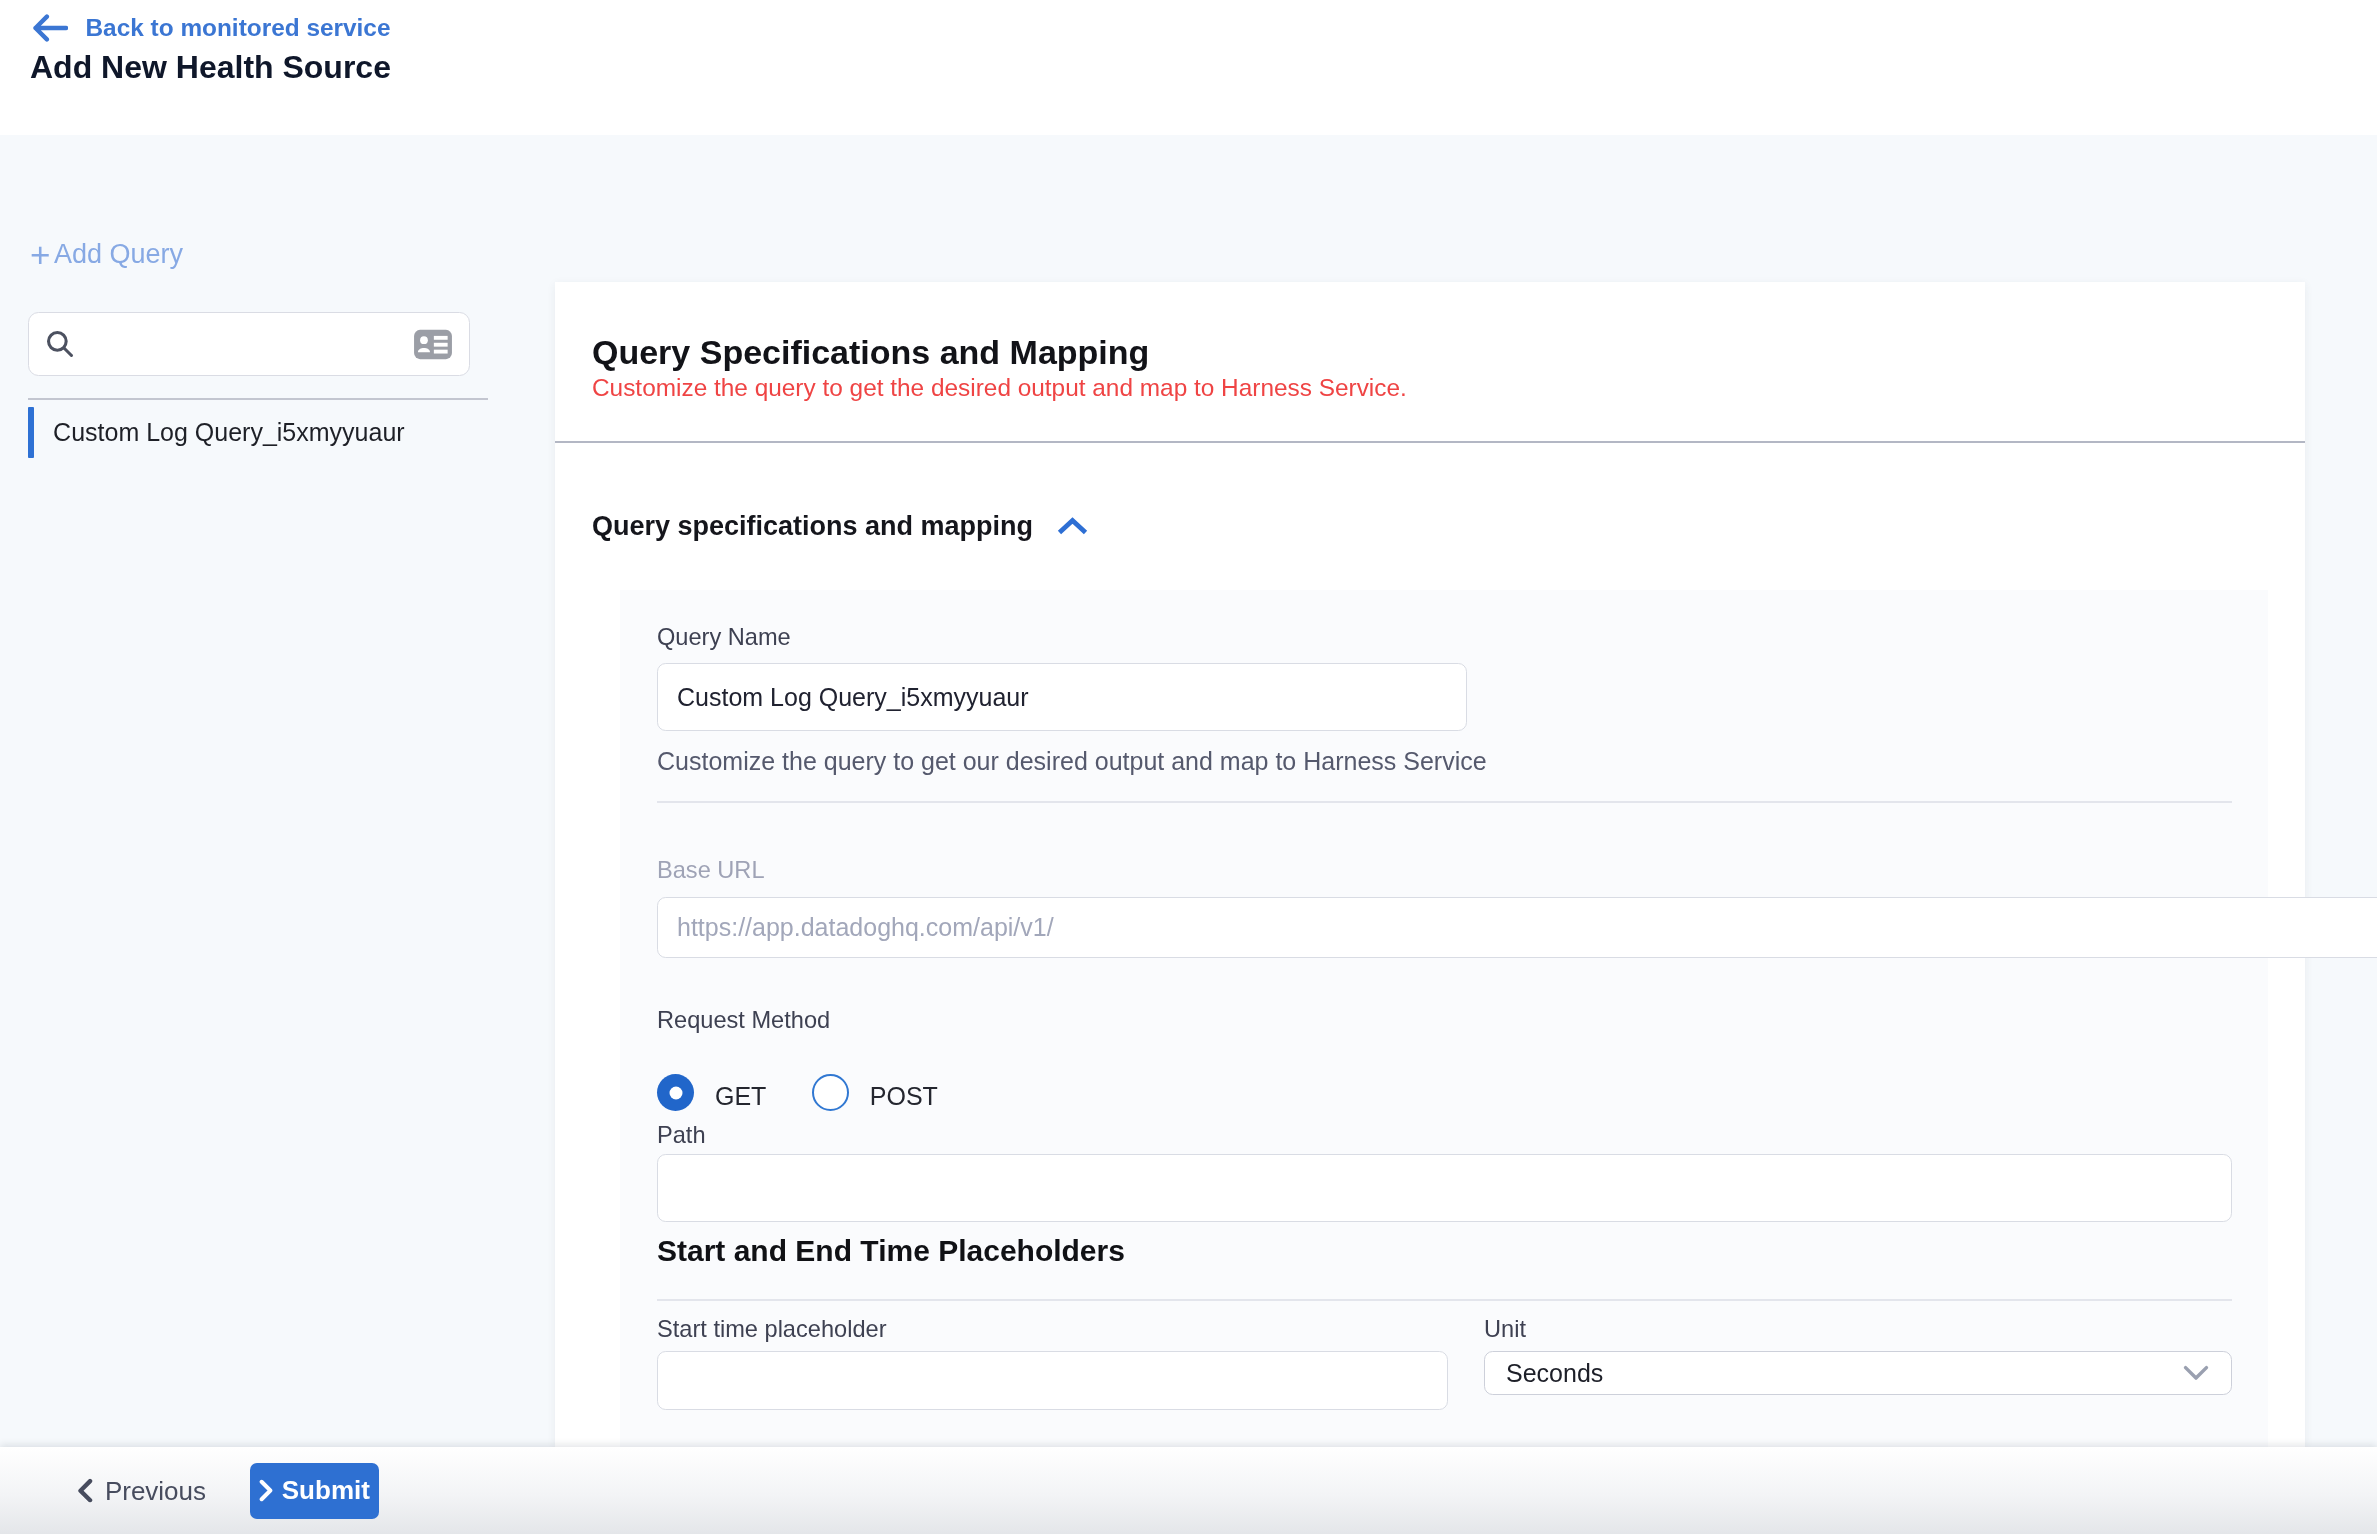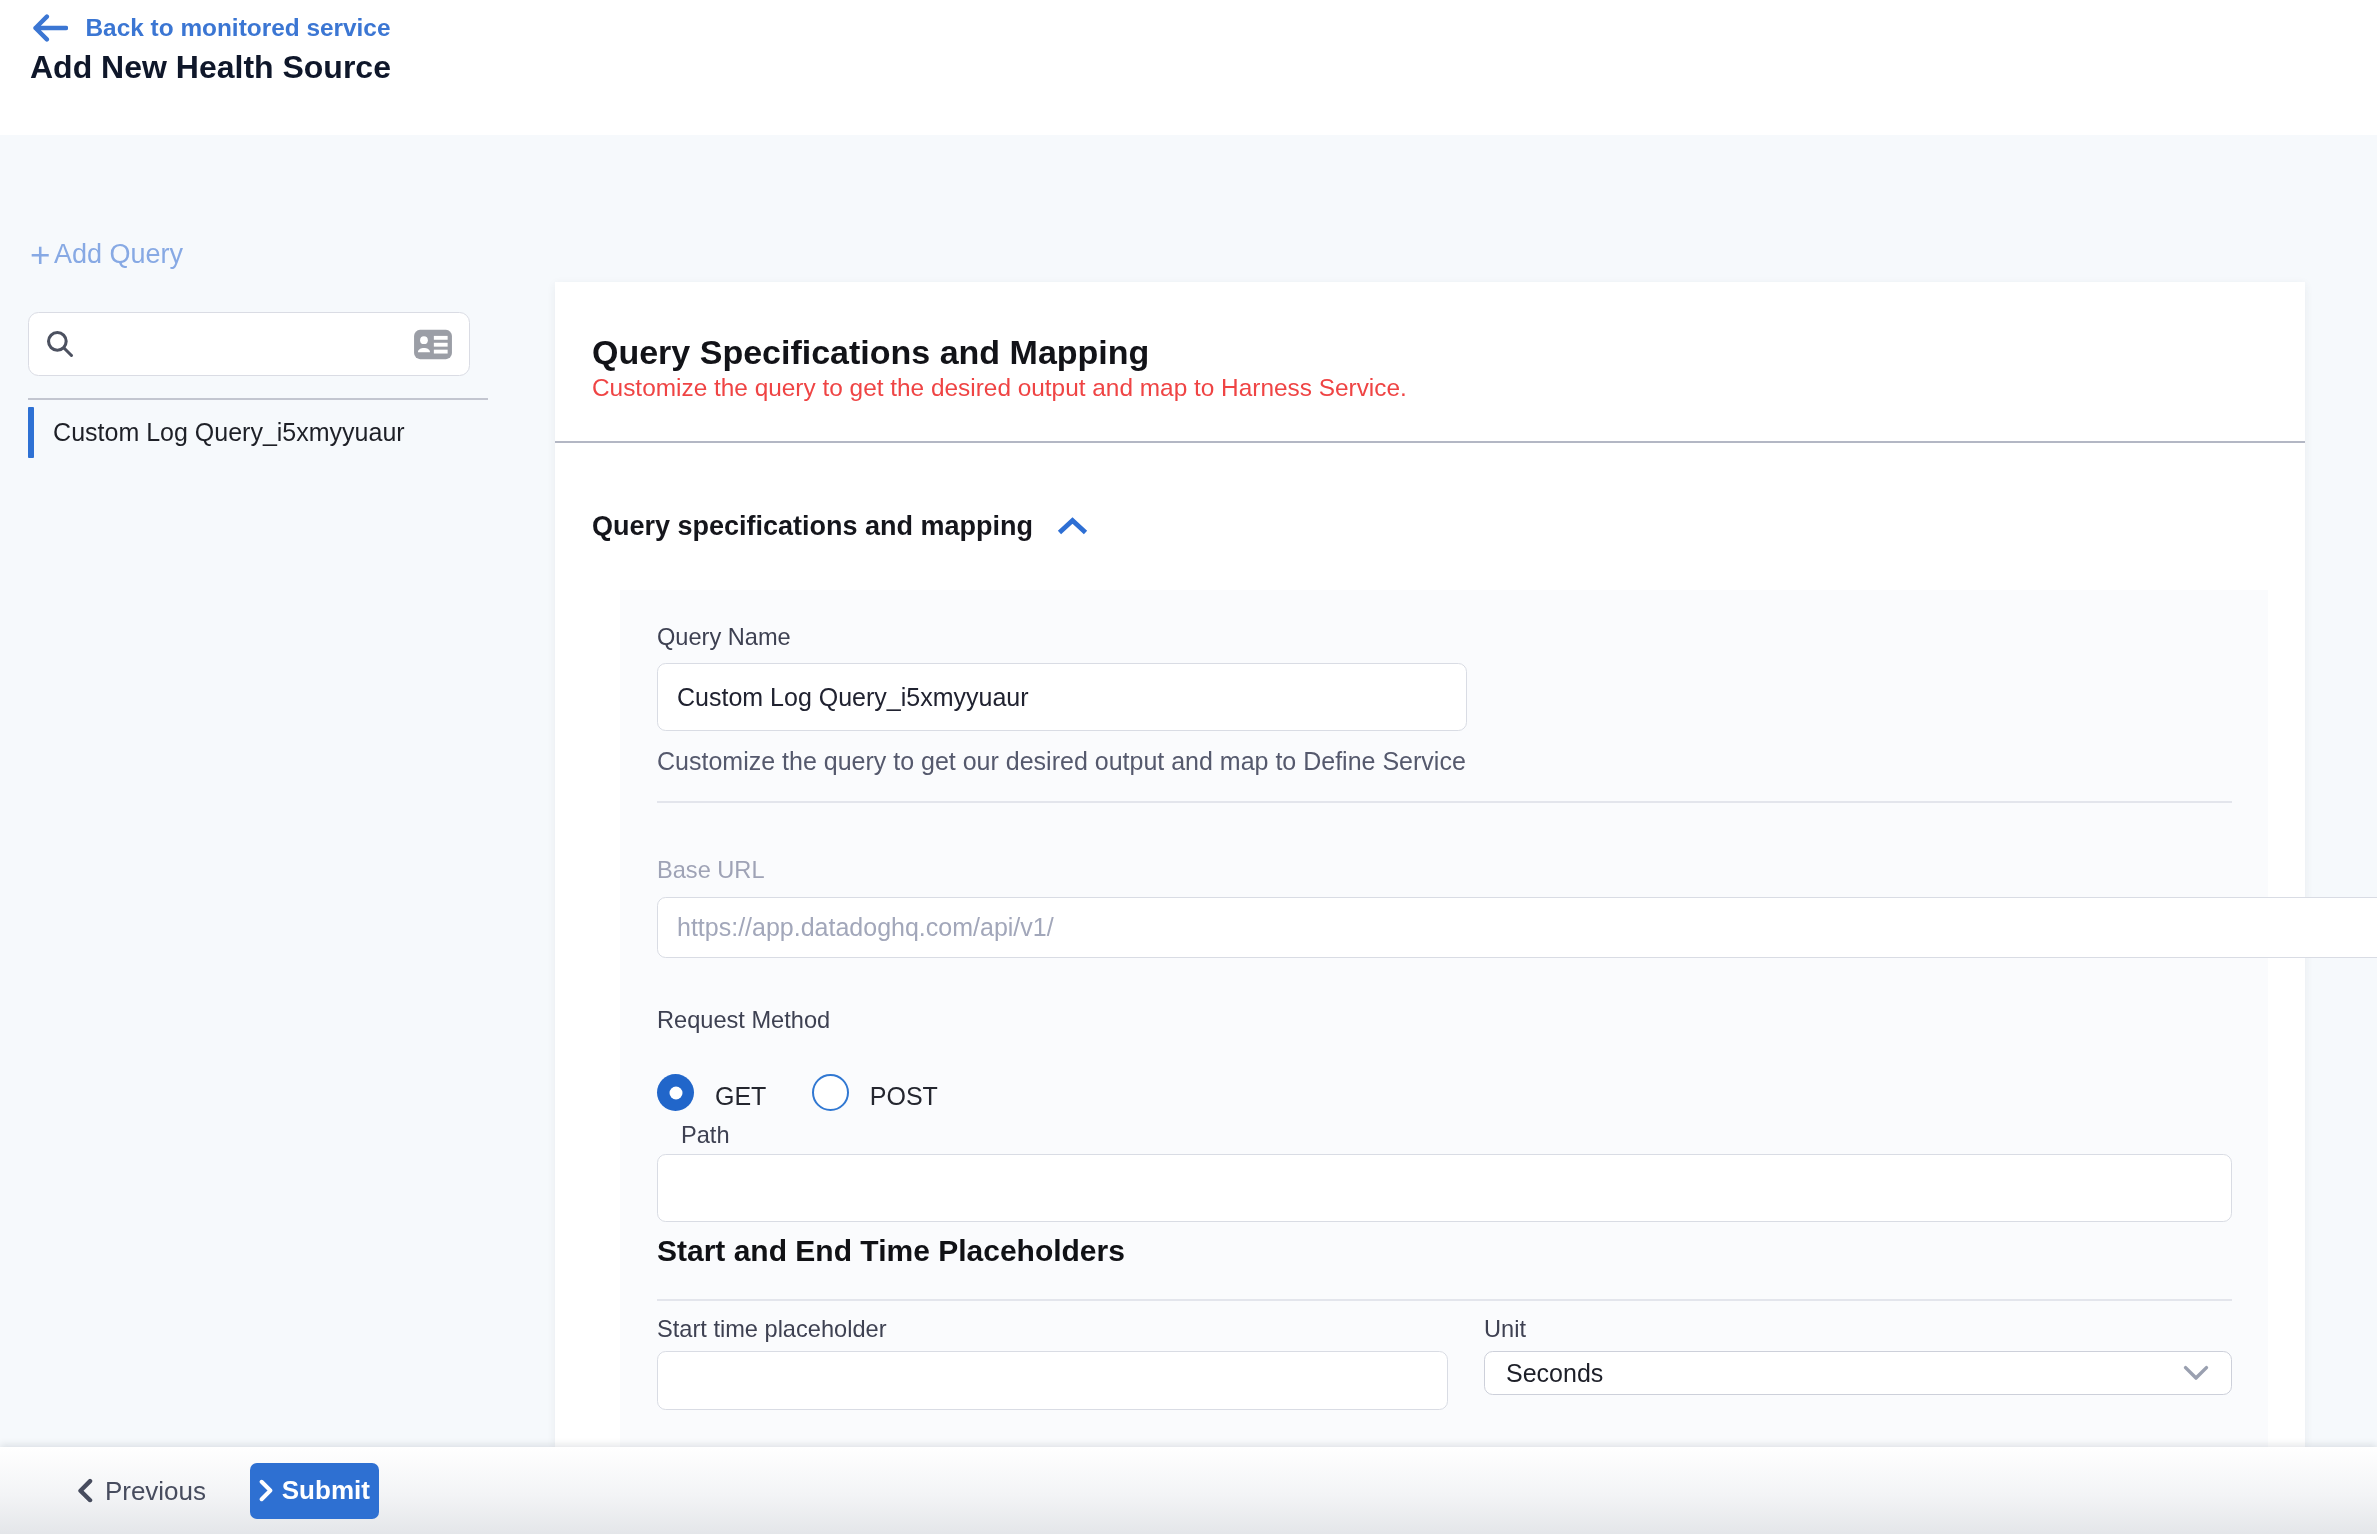--- a/index.html
+++ b/index.html
@@ -58,21 +58,21 @@
   .lbl-base-url { left:37px; top:267px; }
   .inp-base-url { left:37px; top:307px; width:1811px; height:61px; }
   .lbl-request { left:37px; top:417px; }
   .radio-row { position:absolute; left:37px; top:456px; display:flex; align-items:flex-end; gap:21px;margin-top:28px; }
   .radio { width:37px; height:37px; border-radius:50%; position:relative; cursor:pointer; flex:none; }
   .radio.selected { background:#2166ca; }
   .radio.selected::after { content:""; position:absolute; left:50%; top:50%; width:13px; height:13px;
                            border-radius:50%; background:#fff; transform:translate(-50%,-50%); }
   .radio.unselected { background:#fff; border:2.6px solid #3178d2; }
   .radio-label { font-size:25px; color:#24262f; margin-right:24.4px; }
-  .lbl-path { left:37px; top:532px;margin-left:24px; }
+  .lbl-path { left:37px; top:532px; }
   .inp-path { left:37px; top:564px; width:1575px; height:68px; }
   .card-heading { position:absolute; left:37px; top:644px; font-size:30px; font-weight:700; color:#101115; }
   .div2 { top:709px; }
   .lbl-start { left:37px; top:726px; }
   .lbl-unit { left:864px; top:726px; }
   .inp-start { left:37px; top:761px; width:791px; height:59px; }
   .select-unit { position:absolute; left:864px; top:761px; width:748px; height:44px; background:#fff;
                  border:1.7px solid #cdd0da; border-radius:8.7px; display:flex; align-items:center;
                  padding:0 21px; cursor:pointer; }
   .select-unit .value { font-size:25px; color:#1d1f28; }
@@ -150,21 +150,21 @@
         <svg width="33" height="21" viewBox="0 0 38 24">
             <path d="M4 19 L19 5 L34 19" fill="none" stroke="#2e6fd4" stroke-width="5.5" stroke-linejoin="miter"></path>
           </svg>
       </span>
     </div>
 
     <div class="card">
 
       <div class="fld-label lbl-query-name">Query Name</div>
       <input class="txt-input inp-query-name" value="Custom Log Query_i5xmyyuaur" style="">
-      <div class="help-text">Customize the query to get our desired output and map to Define Service</div>
+      <div class="help-text">Customize the query to get our desired output and map to Harness Service</div>
       <div class="hdiv div1"></div>
 
       <div class="fld-label disabled lbl-base-url">Base URL</div>
       <input class="txt-input inp-base-url" placeholder="https://app.datadoghq.com/api/v1/" style="">
 
       <div class="fld-label lbl-request">Request Method</div>
       <div class="radio-row">
         <span class="radio selected"></span>
         <span class="radio-label">GET</span>
         <span class="radio unselected"></span>

